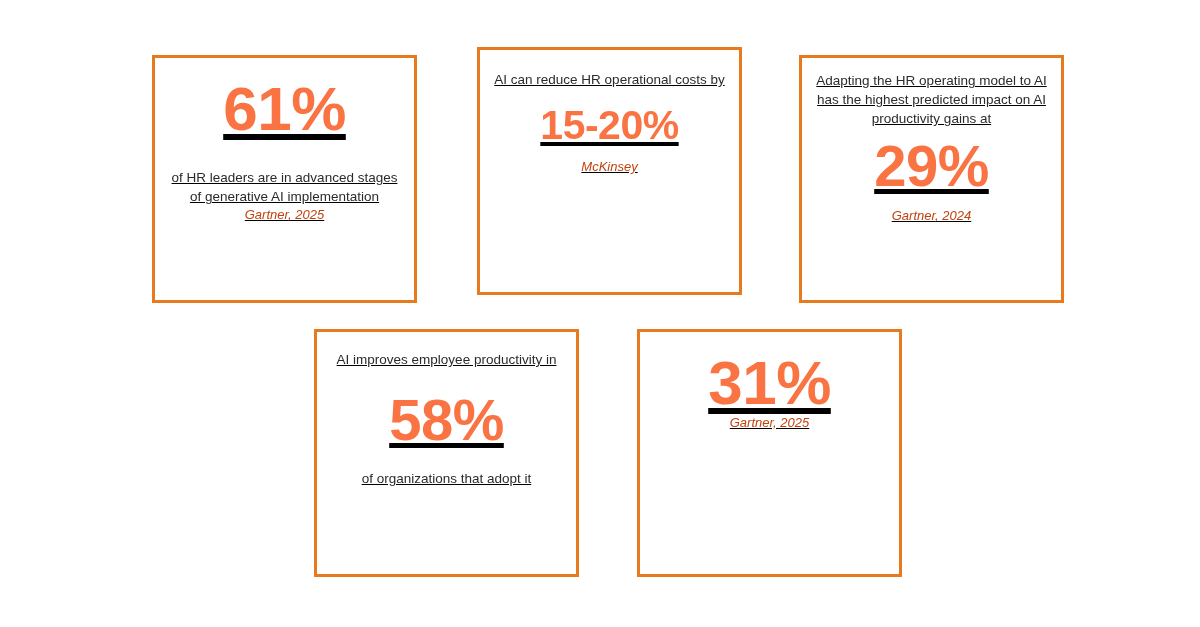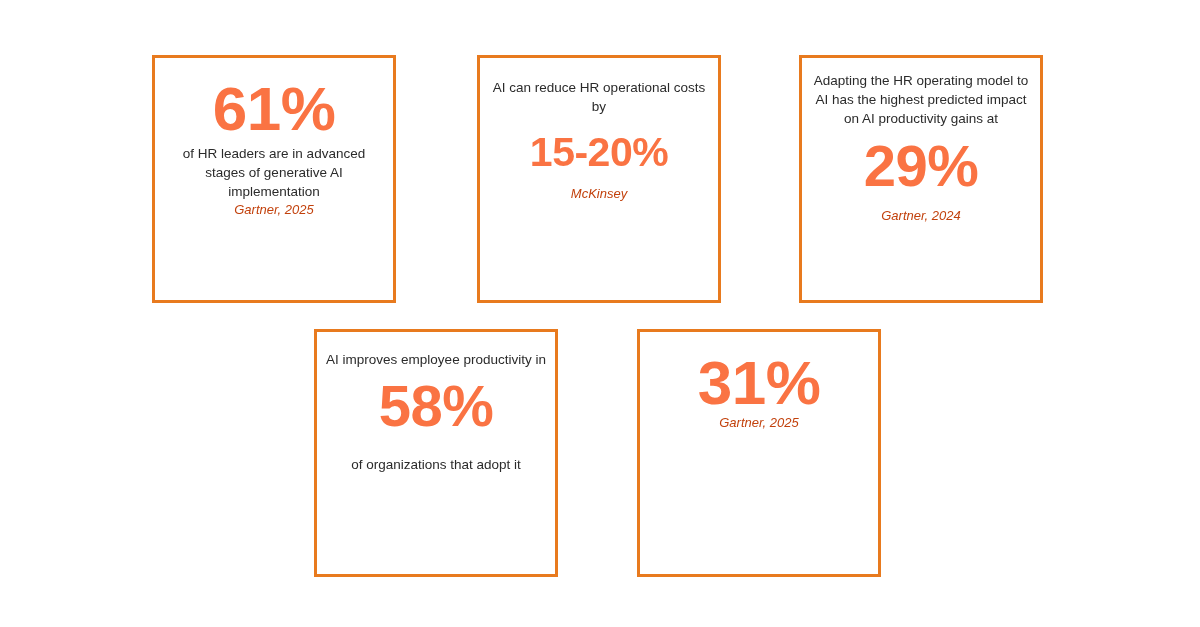--- a/index.html
+++ b/index.html
@@ -15,34 +15,35 @@
 
   .infographic {
     position: relative;
     width: 1200px;
     height: 627px;
     background: #ffffff;
   }
 
   .stat-card {
     position: absolute;
-    width: 244px;
+    width: 265px;
     height: 248px;
     background: #ffffff;
     border: 3px solid #E87A1E;
     display: flex;
     flex-direction: column;
     align-items: center;
     padding: 0 8px;
     overflow: hidden;
+    text-decoration: underline;
   }
 
   
   #card-1 { left: 152px; top: 55px; justify-content: flex-start; padding-top: 20px; }
-  #card-2 { left: 477px; top: 55px; justify-content: flex-start; padding-top: 20px; }
+  #card-2 { left: 477px; top: 47px; justify-content: flex-start; padding-top: 20px; }
   #card-3 { left: 799px; top: 55px; justify-content: flex-start; padding-top: 13px; }
   
   #card-4 { left: 314px; top: 329px; justify-content: flex-start; padding-top: 18px; }
   #card-5 { left: 637px; top: 329px; justify-content: flex-start; padding-top: 20px; }
 
   .stat-number {
     color: #FA7343;
     font-weight: 800;
     line-height: 1.0;
     letter-spacing: -0.5px;
@@ -63,25 +64,25 @@
   }
 
   .stat-source {
     color: #c2410c;
     font-size: 13px;
     font-style: italic;
     line-height: 1.42;
   }
 
   
-  .gap-a { margin-top: 4px; }
+  .gap-a { margin-top: 28px; }
   .gap-b { margin-top: 12px; }
   .gap-c { margin-top: 9px; }
   .gap-d { margin-top: 16px; }
-  .gap-f { margin-top: 8px; }
+  .gap-f { margin-top: 22px; }
   .gap-h { margin-top: 20px; }
 </style>
 </head>
 <body>
 
 <div class="infographic">
 
   <div class="stat-card" id="card-1">
     <div class="stat-number size-xl">61%</div>
     <div class="stat-text gap-a">of HR leaders are in advanced stages of generative AI implementation</div>

